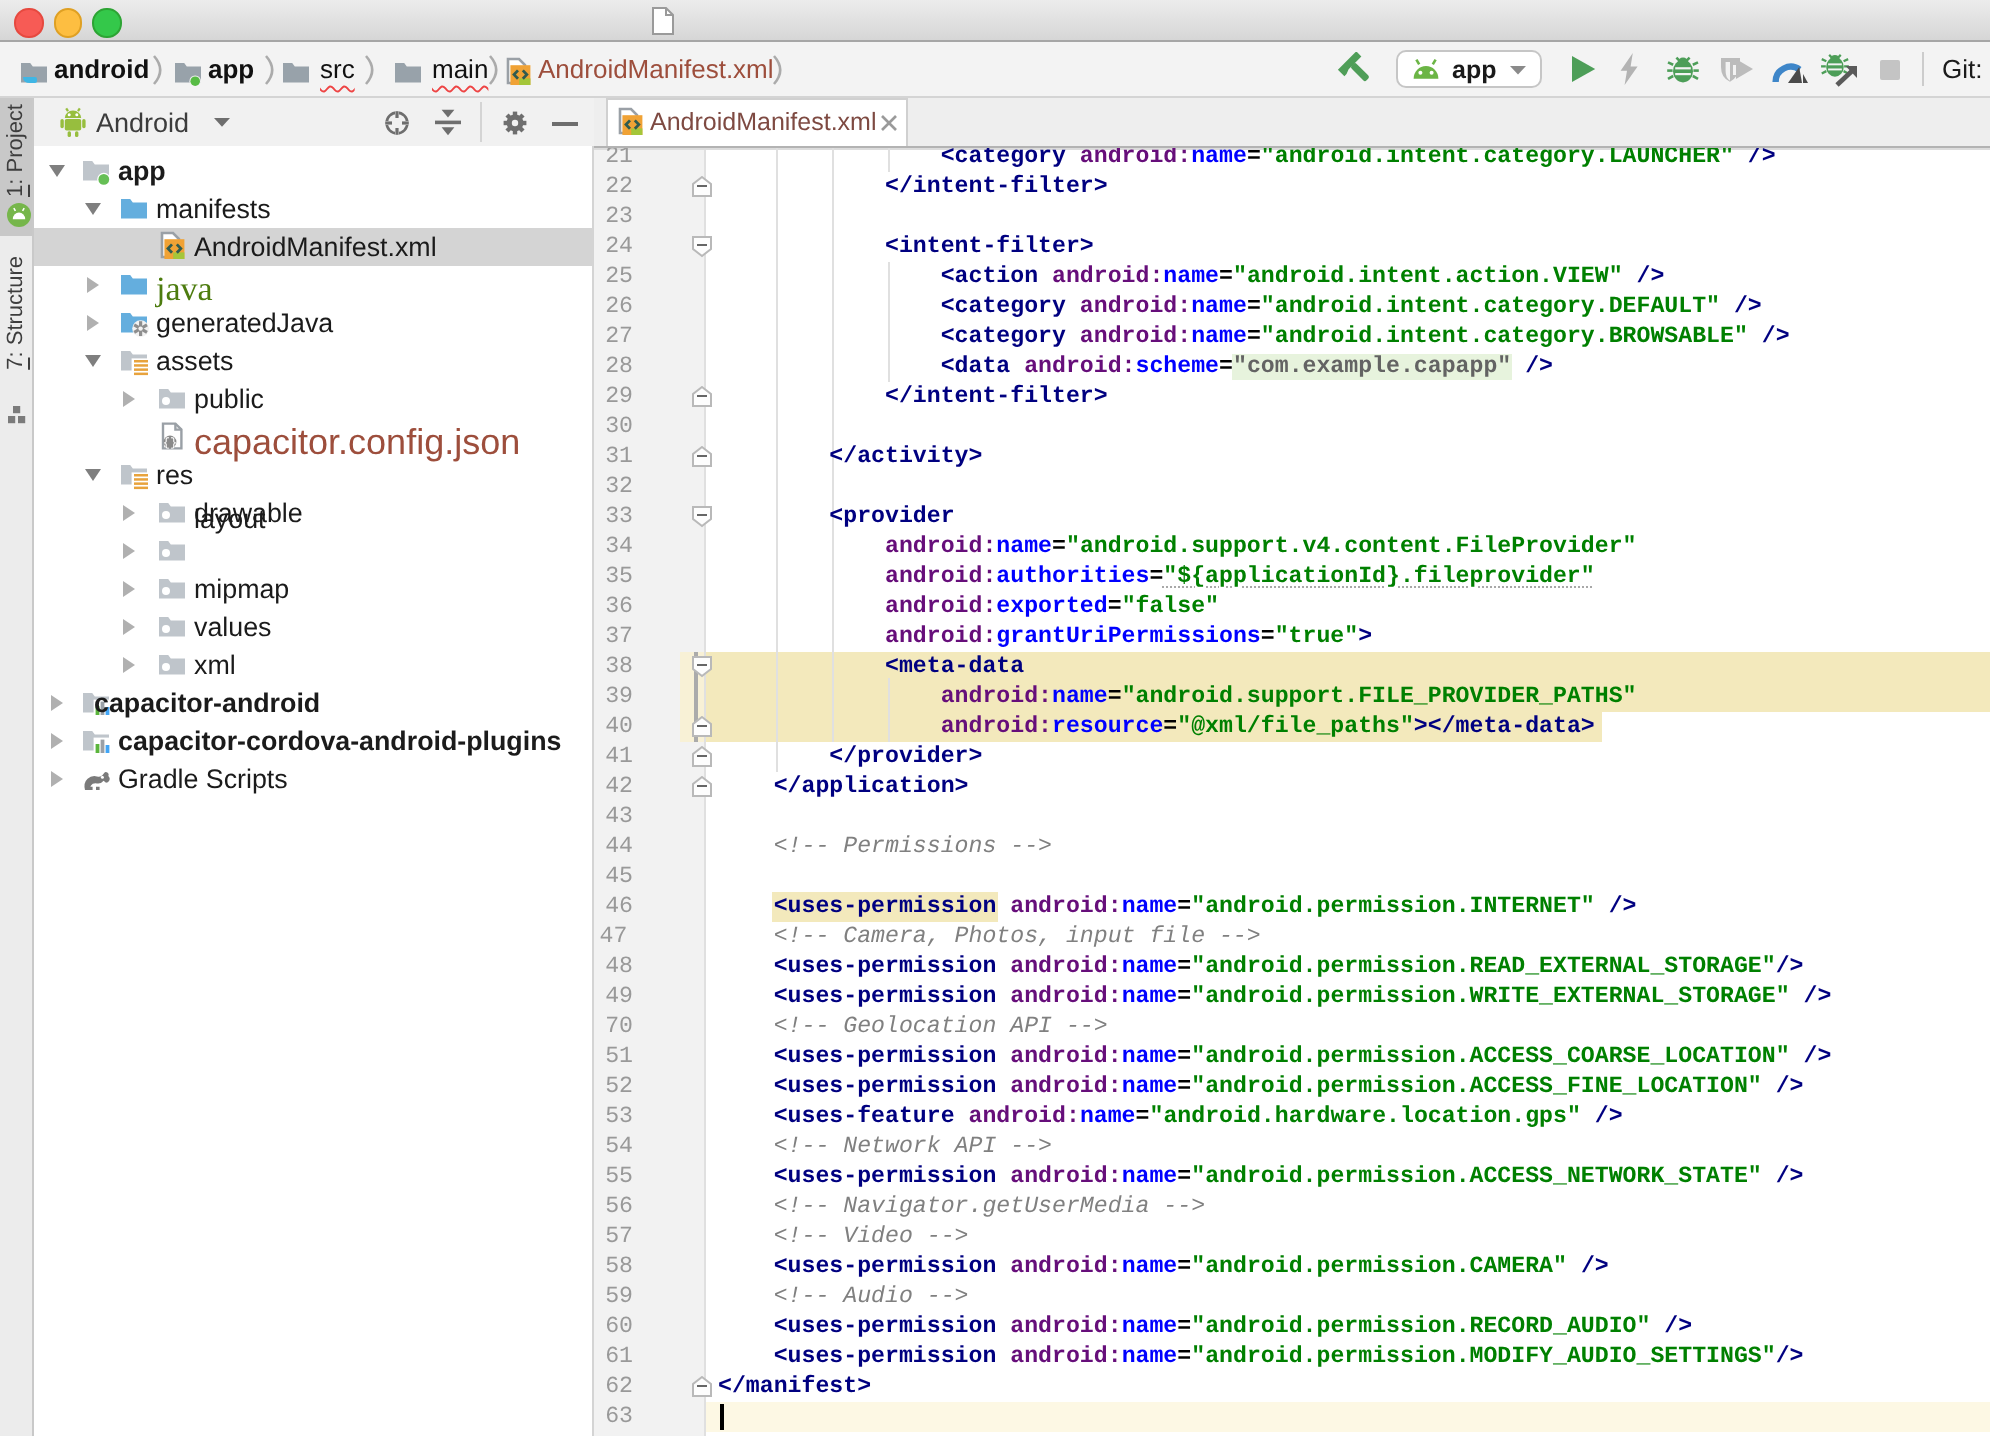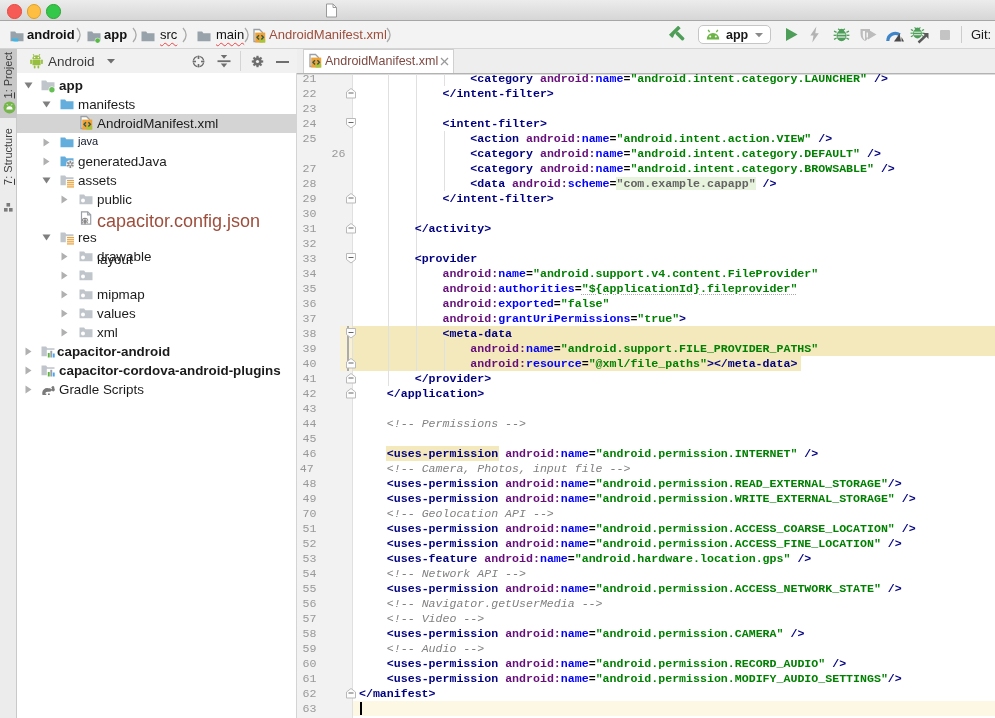--- a/index.html
+++ b/index.html
@@ -274,21 +274,21 @@
         <path d="M10.4 7.2 L12.4 9.3 L10.4 11.4"></path>
       </g>
     </svg>
 <span class="abs" style="left:97px;top:115.5px;font-size:13.4px;white-space:nowrap;color:#1b1b1b;">AndroidManifest.xml</span>
 <svg class="abs" style="left:42.5px;top:137.5px" width="7" height="9" viewBox="0 0 7 9">
       <path d="M0.5 0.5 l6 4 -6 4 z" fill="#b0b0b0"></path>
     </svg>
 <svg class="abs" style="left:58.75px;top:134px" width="16" height="16" viewBox="0 0 16 16">
       <path d="M1.5 3.5 h4.6 l1.3 1.8 h7.1 v8 h-13 z" fill="#64AEDE"></path>
     </svg>
-<span class="abs" style="left:78px;top:134.5px;font-size:11px;white-space:nowrap;color:#0f172a;">java</span>
+<span class="abs" style="left:78px;top:134.5px;font-size:17px;white-space:nowrap;color:#4d7c0f;font-family:Liberation Serif, serif;">java</span>
 <svg class="abs" style="left:42.5px;top:156.5px" width="7" height="9" viewBox="0 0 7 9">
       <path d="M0.5 0.5 l6 4 -6 4 z" fill="#b0b0b0"></path>
     </svg>
 <svg class="abs" style="left:58.75px;top:153px" width="16" height="16" viewBox="0 0 16 16">
       <path d="M1.5 3.5 h4.6 l1.3 1.8 h7.1 v8 h-13 z" fill="#64AEDE"></path>
       <circle cx="11.3" cy="11.3" r="4.2" fill="#F2F2F2"></circle>
       <g stroke="#8E8E8E" stroke-width="1.6">
         <line x1="11.3" y1="7.6" x2="11.3" y2="15"></line>
         <line x1="8.1" y1="9.45" x2="14.5" y2="13.15"></line>
         <line x1="14.5" y1="9.45" x2="8.1" y2="13.15"></line>
@@ -378,21 +378,21 @@
 <svg class="abs" style="left:24.5px;top:346.5px" width="7" height="9" viewBox="0 0 7 9">
       <path d="M0.5 0.5 l6 4 -6 4 z" fill="#b0b0b0"></path>
     </svg>
 <svg class="abs" style="left:40.0px;top:343px" width="16" height="16" viewBox="0 0 16 16">
       <path d="M1.5 3.5 h4.6 l1.3 1.8 h7.1 v8 h-13 z" fill="#BFC5CB"></path>
       <rect x="6.8" y="6.8" width="9" height="8.4" fill="#fff"></rect>
       <rect x="7.8" y="10" width="1.9" height="4.5" fill="#5BB53C"></rect>
       <rect x="10.3" y="7.8" width="1.9" height="6.7" fill="#9AA0A6"></rect>
       <rect x="12.8" y="10.5" width="1.9" height="4" fill="#42A5F5"></rect>
     </svg>
-<span class="abs" style="left:57px;top:343.5px;font-size:13.4px;white-space:nowrap;font-weight:bold;color:#1b1b1b;">capacitor-android</span>
+<span class="abs" style="left:47px;top:343.5px;font-size:13.4px;white-space:nowrap;font-weight:bold;color:#1b1b1b;">capacitor-android</span>
 <svg class="abs" style="left:24.5px;top:365.5px" width="7" height="9" viewBox="0 0 7 9">
       <path d="M0.5 0.5 l6 4 -6 4 z" fill="#b0b0b0"></path>
     </svg>
 <svg class="abs" style="left:40.0px;top:362px" width="16" height="16" viewBox="0 0 16 16">
       <path d="M1.5 3.5 h4.6 l1.3 1.8 h7.1 v8 h-13 z" fill="#BFC5CB"></path>
       <rect x="6.8" y="6.8" width="9" height="8.4" fill="#fff"></rect>
       <rect x="7.8" y="10" width="1.9" height="4.5" fill="#5BB53C"></rect>
       <rect x="10.3" y="7.8" width="1.9" height="6.7" fill="#9AA0A6"></rect>
       <rect x="12.8" y="10.5" width="1.9" height="4" fill="#42A5F5"></rect>
     </svg>
@@ -436,21 +436,21 @@
 <div class="abs guide" style="left:91px;top:0px;height:311.5px;"></div>
 <div class="abs guide" style="left:119px;top:0px;height:296.5px;"></div>
 <div class="abs guide" style="left:147px;top:56.5px;height:60.0px;"></div>
 <div class="abs guide" style="left:147px;top:264.5px;height:32.0px;"></div>
 <div class="abs" style="left:50px;top:251.5px;width:2px;height:45px;background:#ABABAB;"></div>
 <div class="abs num" style="top:-3.5px;">21</div>
 <div class="abs num" style="top:11.5px;">22</div>
 <div class="abs num" style="top:26.5px;">23</div>
 <div class="abs num" style="top:41.5px;">24</div>
 <div class="abs num" style="top:56.5px;">25</div>
-<div class="abs num" style="top:71.5px;margin-left:29px;">26</div>
+<div class="abs num" style="top:71.5px;">26</div>
 <div class="abs num" style="top:86.5px;">27</div>
 <div class="abs num" style="top:101.5px;">28</div>
 <div class="abs num" style="top:116.5px;">29</div>
 <div class="abs num" style="top:131.5px;">30</div>
 <div class="abs num" style="top:146.5px;">31</div>
 <div class="abs num" style="top:161.5px;">32</div>
 <div class="abs num" style="top:176.5px;">33</div>
 <div class="abs num" style="top:191.5px;">34</div>
 <div class="abs num" style="top:206.5px;">35</div>
 <div class="abs num" style="top:221.5px;">36</div>

